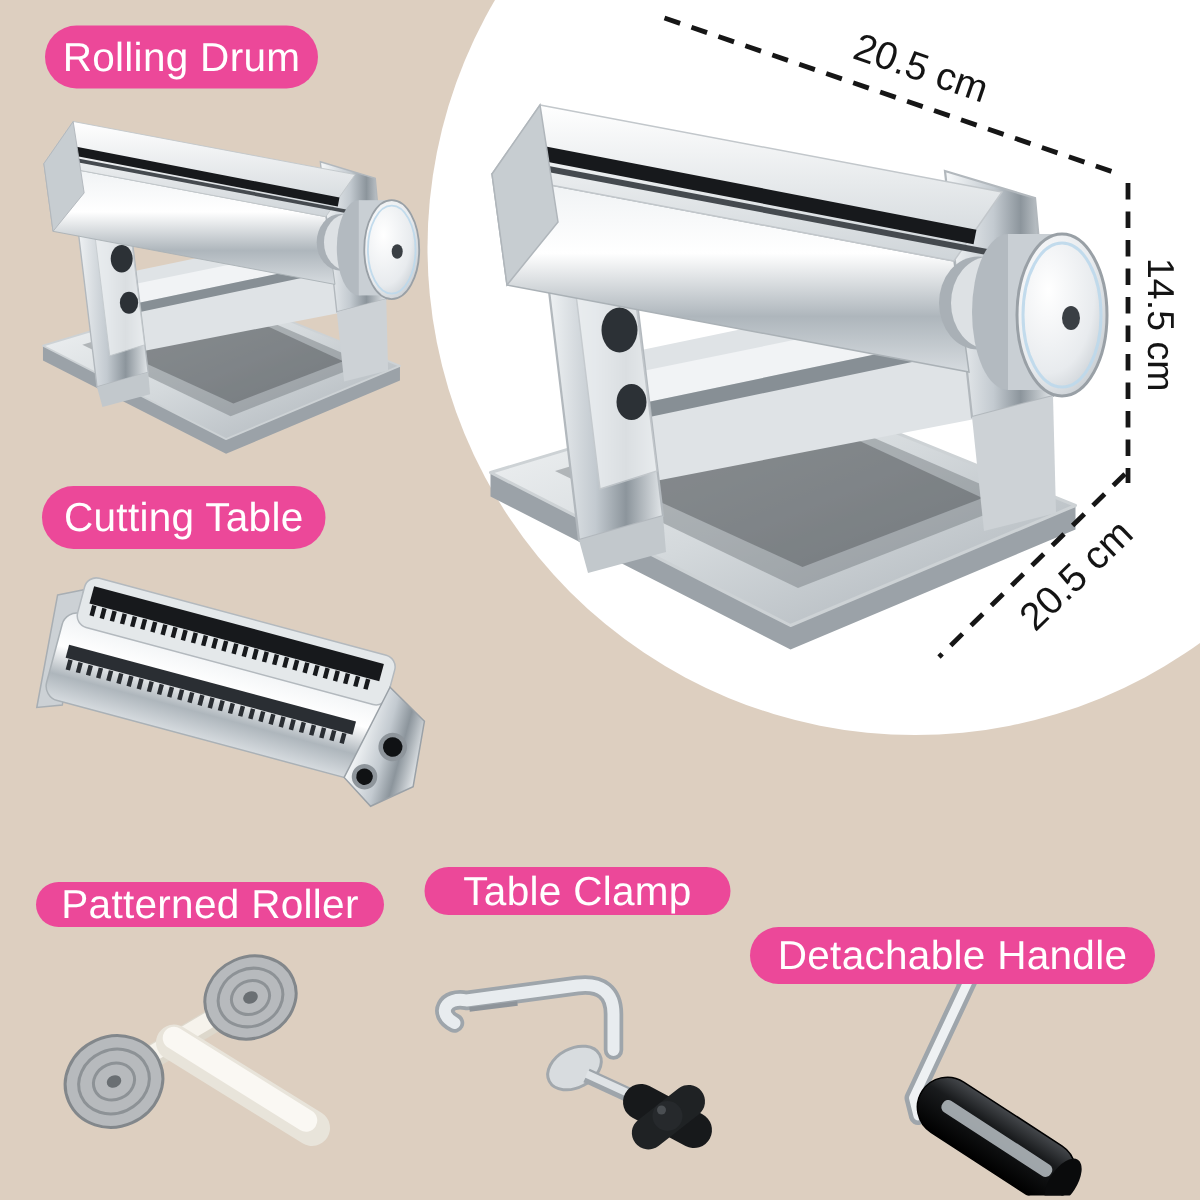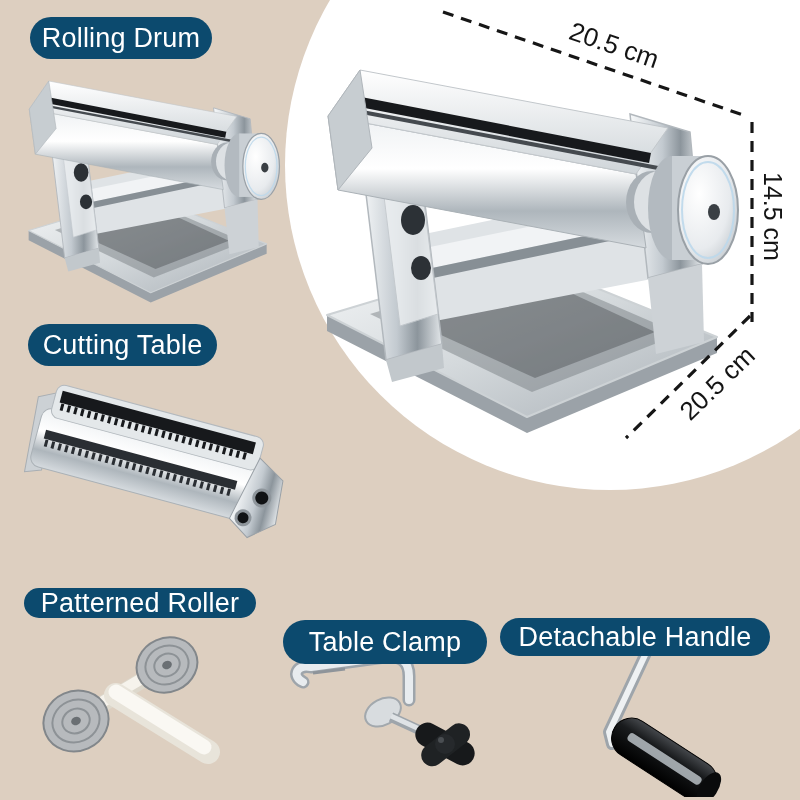--- a/index.html
+++ b/index.html
@@ -1,21 +1,21 @@
 <!DOCTYPE html>
 <html><head>
 <meta charset="utf-8">
 <style>
   html,body{margin:0;padding:0;background:#ddcfc0;}
   .stage{position:relative;width:800px;height:800px;background:#ddcfc0;overflow:hidden;
          font-family:"Liberation Sans", sans-serif;}
   .spotlight{position:absolute;left:285px;top:-160px;width:650px;height:650px;
              border-radius:50%;background:#ffffff;}
   .img{position:absolute;}
-  .pill{position:absolute;background:#0c4a6e;color:#ffffff;border-radius:23px;
+  .pill{position:absolute;background:#ec4899;color:#ffffff;border-radius:23px;
         display:flex;align-items:center;justify-content:center;
         font-size:27px;line-height:1;letter-spacing:0.2px;white-space:nowrap;}
   .dim-overlay{position:absolute;left:0;top:0;width:800px;height:800px;pointer-events:none;}
   .dash{stroke:#161616;stroke-width:3.2;stroke-dasharray:11 8;fill:none;}
   .dim-text{position:absolute;color:#141414;font-size:26px;white-space:nowrap;}
   .dim-top{left:558px;top:30px;width:112px;text-align:center;transform:rotate(19deg);}
   .dim-right{left:758px;top:172px;writing-mode:vertical-rl;font-size:25px;}
   .dim-bottom{left:660px;top:368px;width:115px;text-align:center;transform:rotate(-44deg);}
   .defs{position:absolute;width:0;height:0;}
 </style>
@@ -164,16 +164,16 @@
     <line class="dash" x1="750" y1="316" x2="626" y2="438"></line>
   </svg>
 
   <div class="dim-text dim-top">20.5 cm</div>
   <div class="dim-text dim-right">14.5 cm</div>
   <div class="dim-text dim-bottom">20.5 cm</div>
 
   <div class="pill" style="left:30px;top:17px;width:182px;height:42px;">Rolling Drum</div>
   <div class="pill" style="left:28px;top:324px;width:189px;height:42px;">Cutting Table</div>
   <div class="pill" style="left:24px;top:588px;width:232px;height:30px;">Patterned Roller</div>
-  <div class="pill" style="left:283px;top:620px;width:204px;height:44px;">Table Clamp</div>
+  <div class="pill" style="left:283px;top:578px;width:204px;height:32px;">Table Clamp</div>
   <div class="pill" style="left:500px;top:594px;width:270px;height:38px;margin-top:24px;">Detachable Handle</div>
 
 </div>
 
 </body></html>

